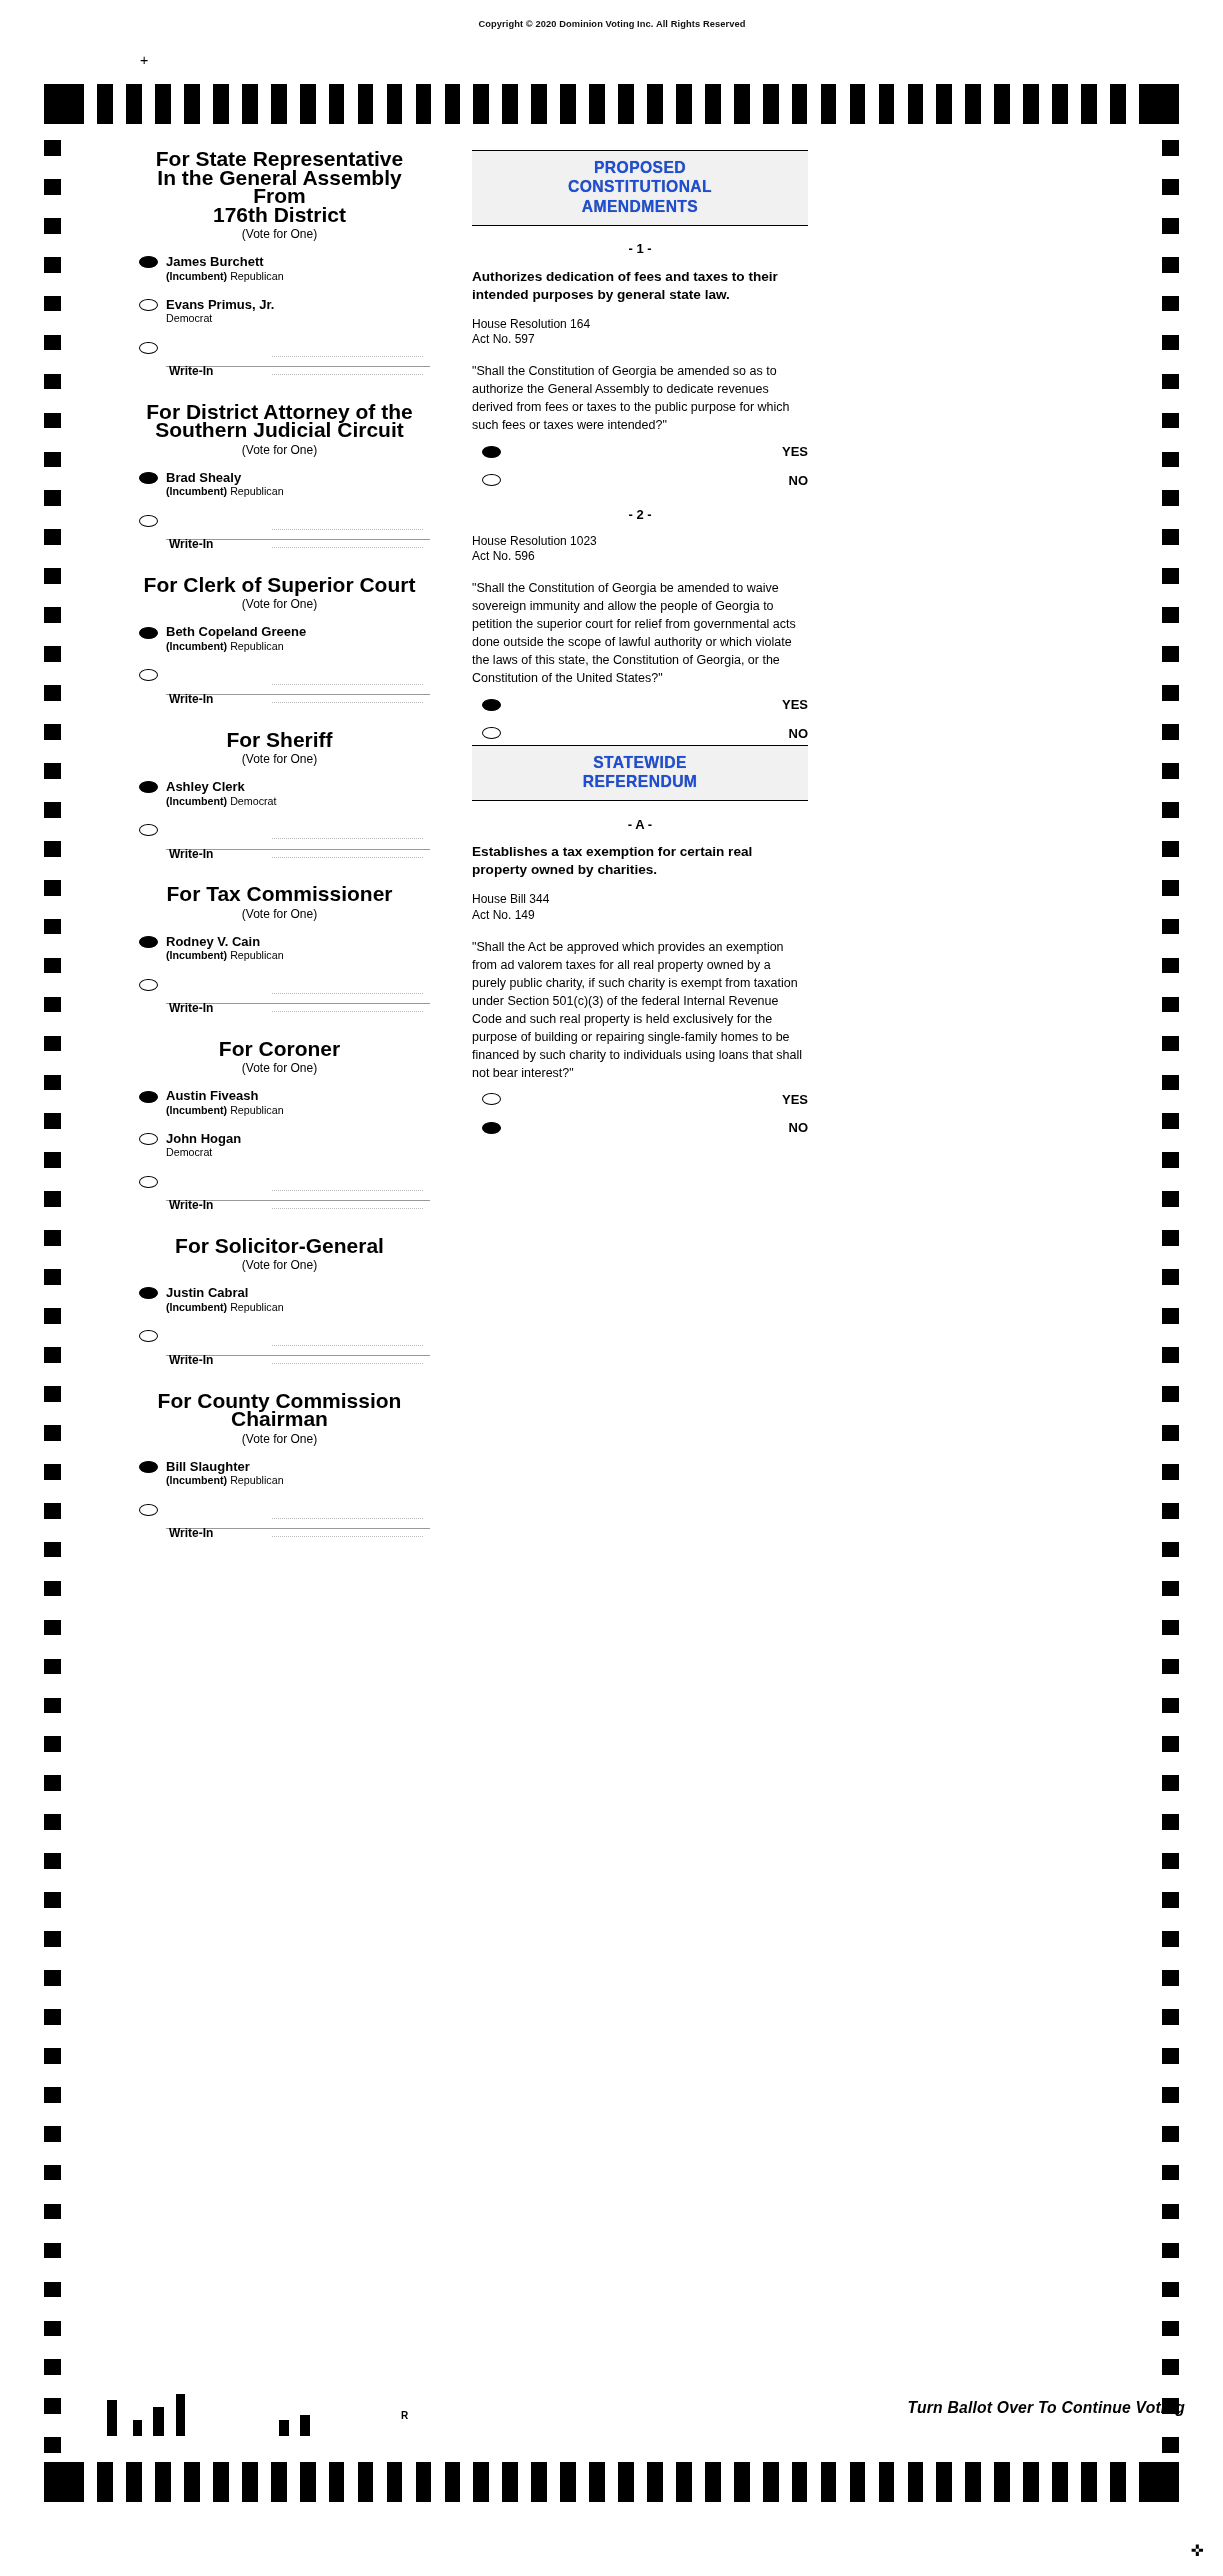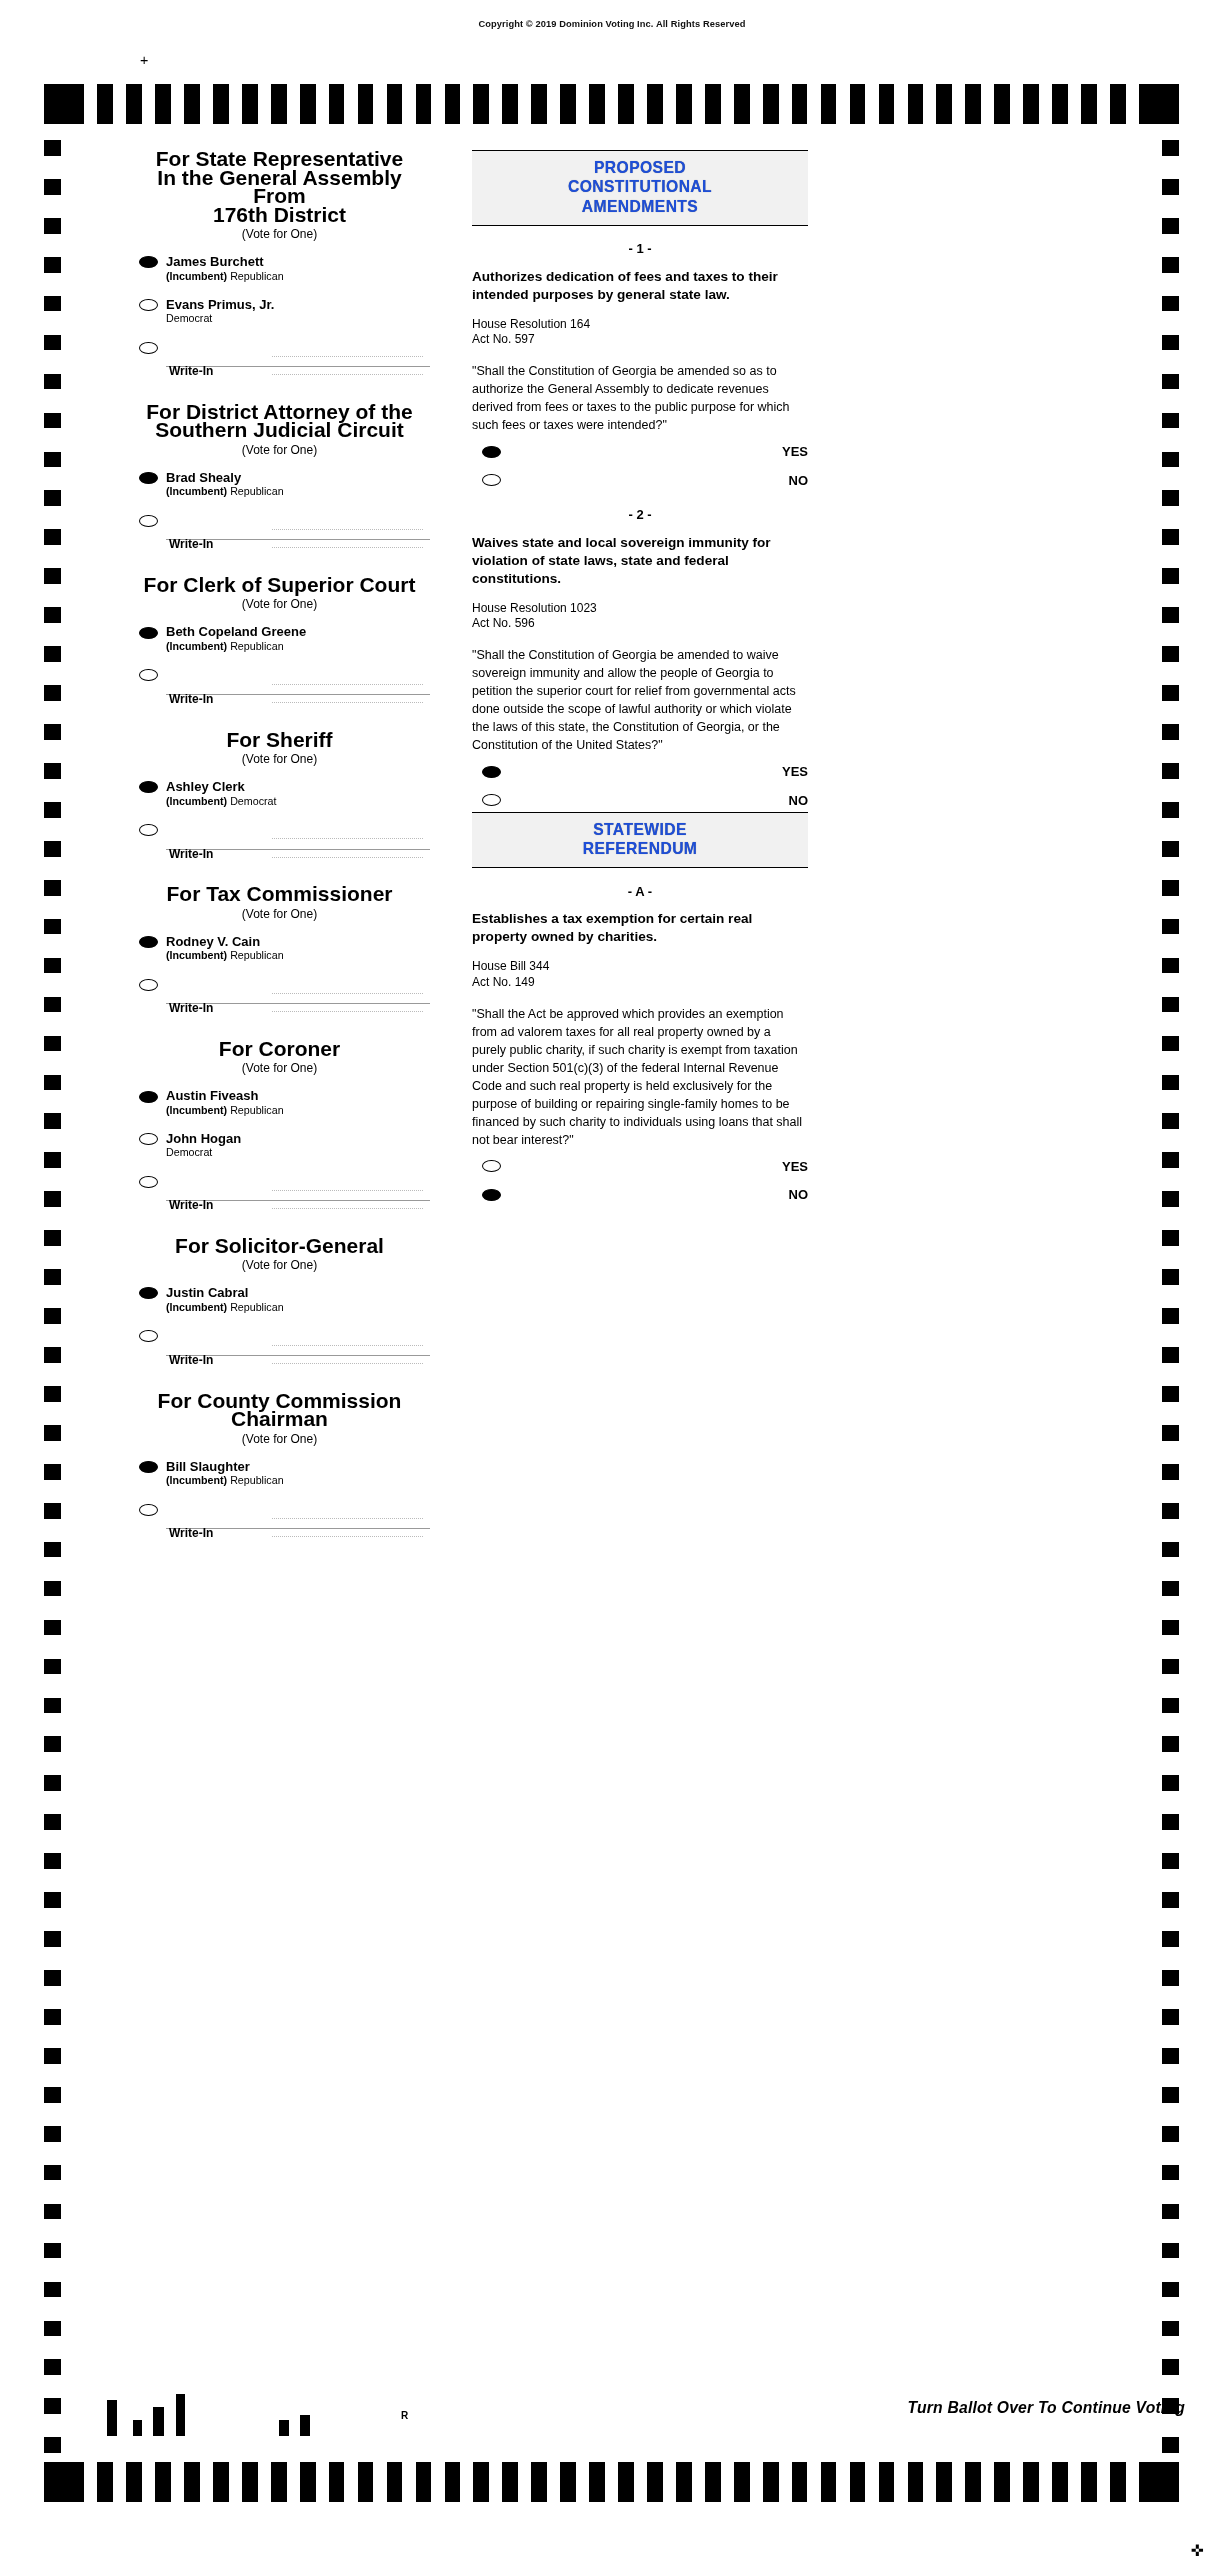--- a/index.html
+++ b/index.html
@@ -264,21 +264,21 @@
     font-size: 13px;
     font-weight: bold;
     line-height: 15px;
   }
 </style>
 </head>
 <body>
 
 <div id="ballot">
 
-  <div class="copyright">Copyright © 2019 Dominion Voting Inc. All Rights Reserved</div>
+  <div class="copyright">Copyright © 2020 Dominion Voting Inc. All Rights Reserved</div>
   <div class="plus-mark">+</div>
   <div class="cross-mark">✜</div>
 
   <div class="tm-top" id="tm-top">
       <div class="tm wide"></div>
       <div class="tm"></div>
       <div class="tm"></div>
       <div class="tm"></div>
       <div class="tm"></div>
       <div class="tm"></div>
@@ -638,21 +638,20 @@
       <div class="measure">
         <div class="measure-num">- 1 -</div>
         <div class="measure-summary">Authorizes dedication of fees and taxes to their intended purposes by general state law.</div>
         <div class="measure-cite">House Resolution 164<br>Act No. 597</div>
         <div class="measure-text">"Shall the Constitution of Georgia be amended so as to authorize the General Assembly to dedicate revenues derived from fees or taxes to the public purpose for which such fees or taxes were intended?"</div>
         <div class="yn"><span class="oval filled"></span><span class="yn-label">YES</span></div>
         <div class="yn"><span class="oval"></span><span class="yn-label">NO</span></div>
       </div>
       <div class="measure">
         <div class="measure-num">- 2 -</div>
-        <div class="measure-summary">Waives state and local sovereign immunity for violation of state laws, state and federal constitutions.</div>
         <div class="measure-cite">House Resolution 1023<br>Act No. 596</div>
         <div class="measure-text">"Shall the Constitution of Georgia be amended to waive sovereign immunity and allow the people of Georgia to petition the superior court for relief from governmental acts done outside the scope of lawful authority or which violate the laws of this state, the Constitution of Georgia, or the Constitution of the United States?"</div>
         <div class="yn"><span class="oval filled"></span><span class="yn-label">YES</span></div>
         <div class="yn"><span class="oval"></span><span class="yn-label">NO</span></div>
       </div>
       <div class="banner">
         <div class="bl">STATEWIDE<br>REFERENDUM</div>
       </div>
       <div class="measure">
         <div class="measure-num">- A -</div>

